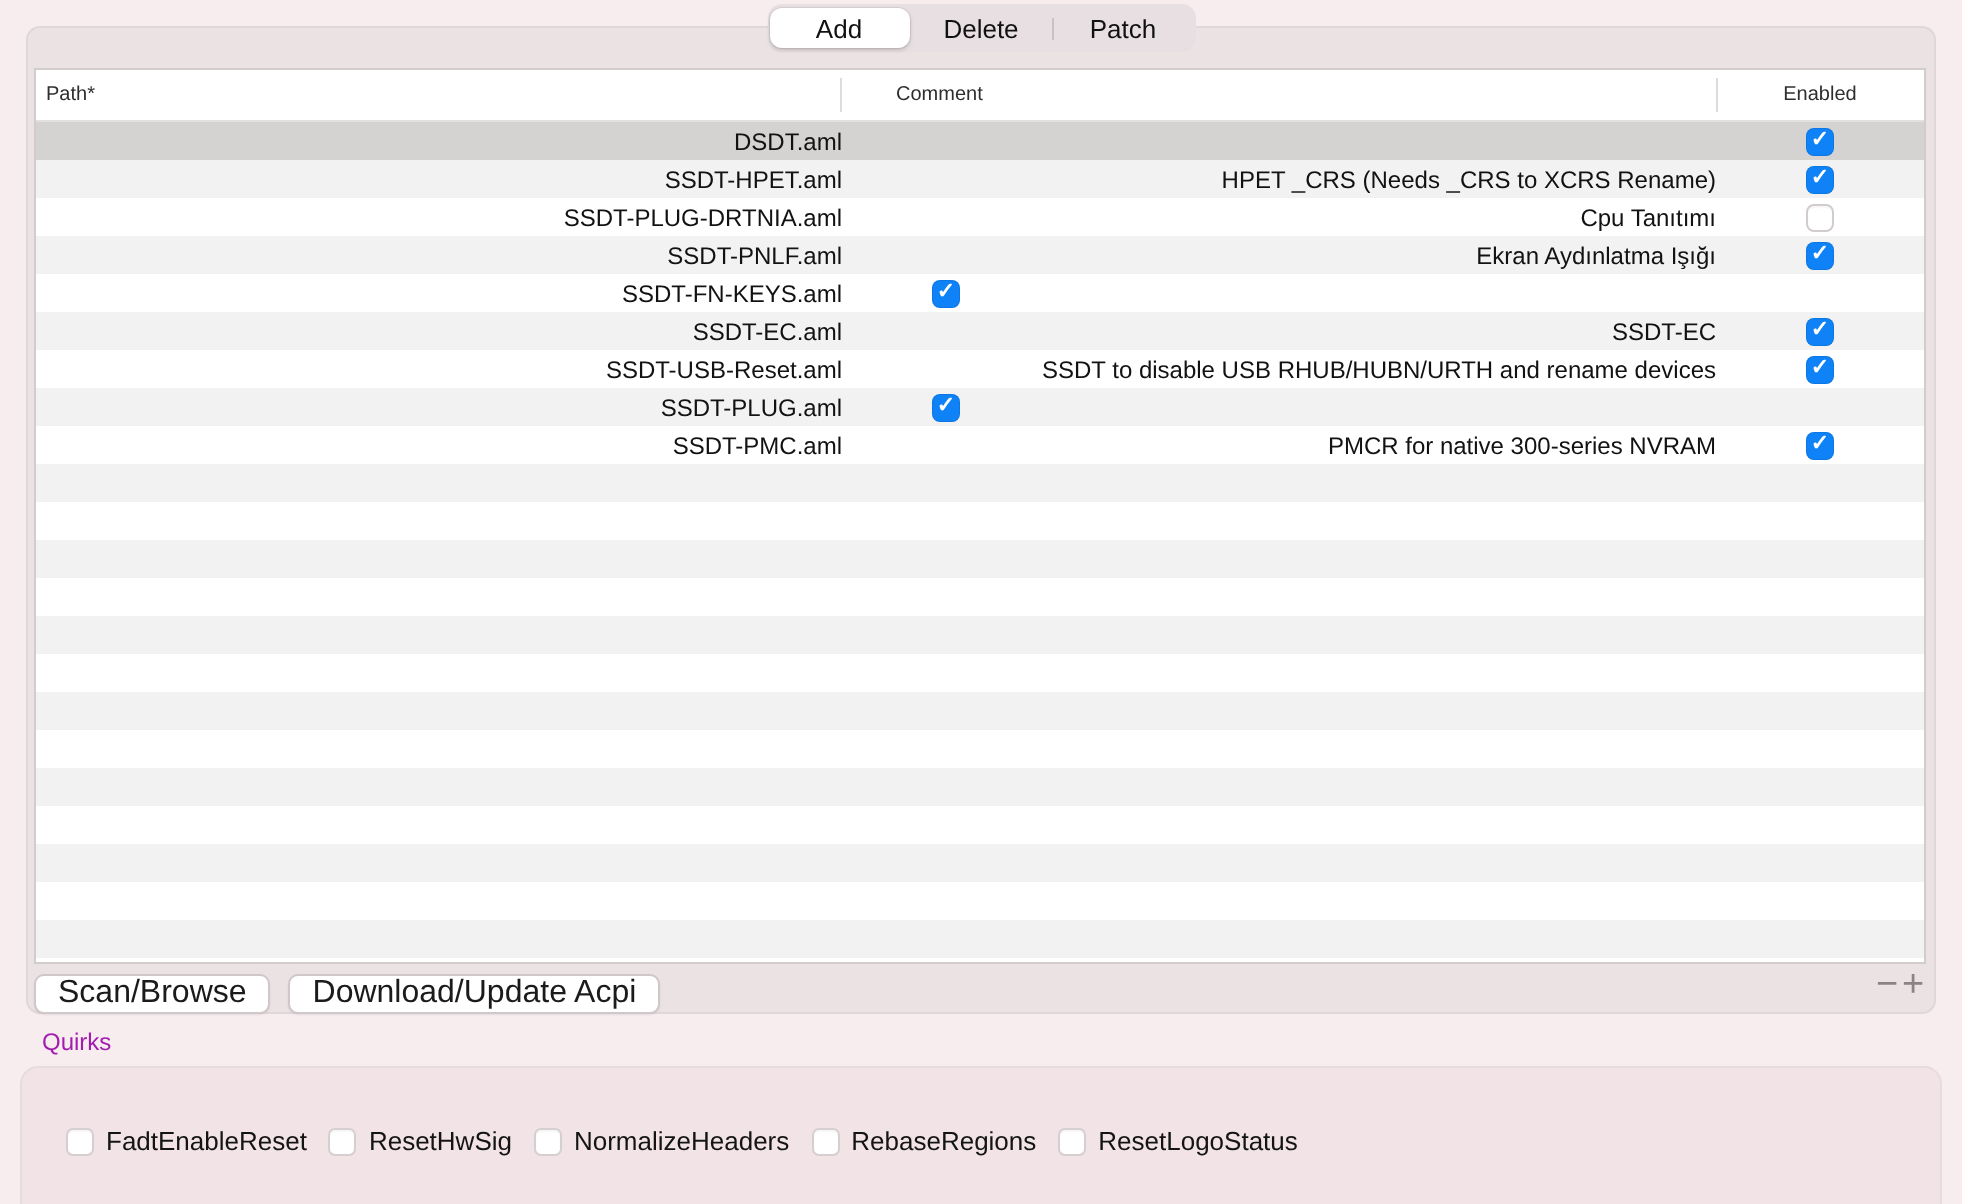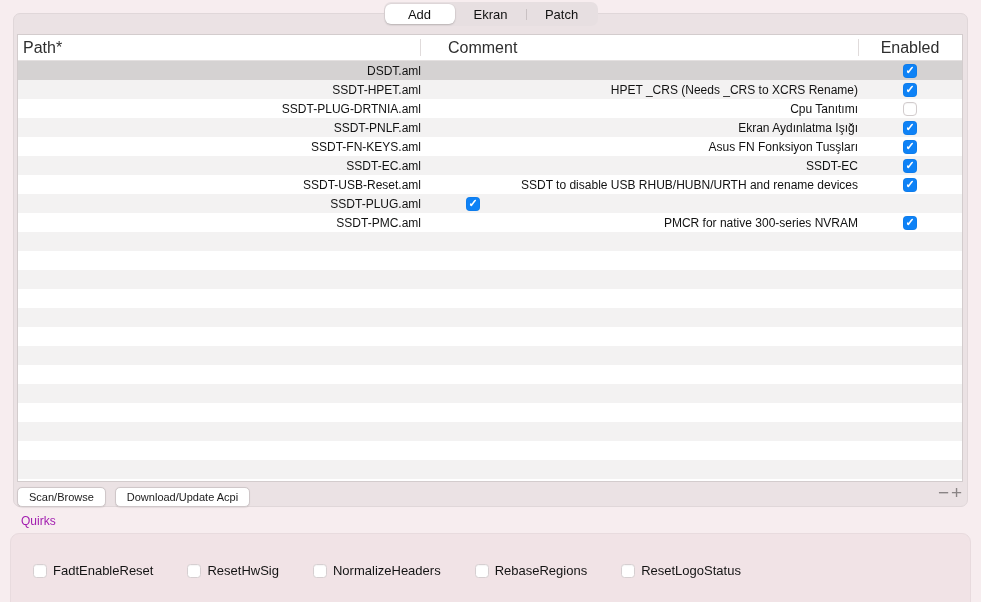--- a/index.html
+++ b/index.html
@@ -32,21 +32,21 @@
   .seg-divider{width:1px;height:11px;background:#c9c1c3;}
   .seg-divider.hidden{visibility:hidden;}
   
   .acpi-table{
     position:absolute;left:17px;top:34px;width:946px;height:448px;
     background:#fff;border:1px solid #d3cccd;box-sizing:border-box;overflow:hidden;
   }
   .thead{
     position:relative;height:25px;border-bottom:1px solid #e4e0e0;
     display:flex;align-items:center;background:#fff;
-    font-size:16px;color:#2e2e2e;
+    font-size:10px;color:#2e2e2e;
   }
   .th-path{width:403px;padding-left:5px;box-sizing:border-box;}
   .th-comment{flex:1;padding-left:3px;margin-left:24px;}
   .th-enabled{width:104px;text-align:center;}
   .col-div{position:absolute;top:4px;width:1px;height:17px;background:#e0dbdb;}
   .col-div.d1{left:402px;}
   .col-div.d2{left:840px;}
   .tbody{position:relative;}
   .trow{
     height:19px;display:flex;align-items:center;
@@ -63,53 +63,53 @@
     display:flex;align-items:center;justify-content:center;
   }
   .cb.on{background:#0e82f6;box-shadow:inset 0 0 0 0.5px rgba(0,0,0,0.08);}
   .cb.on .tick{color:#fff;font-size:11px;font-weight:bold;line-height:1;margin-top:-1px;}
   .cb.off{background:#fff;border:1px solid #d2cccd;box-shadow:inset 0 1px 1px rgba(0,0,0,0.04);}
   
   .footer-btns{position:absolute;left:17px;top:487px;display:flex;gap:9px;z-index:6;}
   .push-btn{
     height:18px;display:flex;align-items:center;justify-content:center;
     background:#fff;border:1px solid #cfc7c9;border-radius:5px;
-    font-size:11px;color:#1b1b1b;padding:0 11px;
+    font-size:16px;color:#1b1b1b;padding:0 11px;
     box-shadow:0 0.5px 1px rgba(0,0,0,0.08);cursor:default;
   }
   .stepper{
     position:absolute;right:18px;top:483px;display:flex;align-items:center;
     color:#8a8485;font-size:19px;z-index:6;
   }
   .stepper span{width:13px;text-align:center;line-height:20px;cursor:default;}
   
   .quirks-label{position:absolute;left:21px;top:514px;font-size:12px;color:#a21caf;}
   .quirks-panel{
     position:absolute;left:10px;top:533px;width:961px;height:90px;
     background:#f1e3e6;border:1px solid #e8dbde;border-radius:9px;box-sizing:border-box;
   }
   .quirks-row{
-    position:absolute;left:22px;top:29px;display:flex;align-items:center;gap:34px;
+    position:absolute;left:22px;top:29px;display:flex;align-items:center;gap:11px;
   }
   .quirk{display:flex;align-items:center;gap:6px;font-size:13px;color:#141414;}
   .qcb{
     width:14px;height:14px;border-radius:3.5px;background:#fff;
     border:1px solid #d6cfd1;box-sizing:border-box;
     box-shadow:inset 0 1px 1px rgba(0,0,0,0.04);
   }
 </style>
 </head>
 <body>
 
 <div class="main-panel"></div>
 
 <div class="segmented" id="segmented">
     <div class="segment sel">Add</div>
     <div class="seg-divider hidden"></div>
-    <div class="segment">Ekran</div>
+    <div class="segment">Delete</div>
     <div class="seg-divider"></div>
     <div class="segment">Patch</div>
   </div>
 
 <div class="acpi-table">
   <div class="thead">
     <div class="th-path">Path*</div>
     <div class="th-comment">Comment</div>
     <div class="th-enabled">Enabled</div>
     <div class="col-div d1"></div>
@@ -145,21 +145,20 @@
         <div class="td-path">SSDT-PNLF.aml</div>
         <div class="td-comment">Ekran Aydınlatma Işığı</div>
         <div class="td-enabled">
           <div class="cb on">
             <span class="tick">✓</span>
           </div>
         </div>
       </div>
       <div class="trow">
         <div class="td-path">SSDT-FN-KEYS.aml</div>
-        <div class="td-comment">Asus FN Fonksiyon Tusşları</div>
         <div class="td-enabled">
           <div class="cb on">
             <span class="tick">✓</span>
           </div>
         </div>
       </div>
       <div class="trow stripe">
         <div class="td-path">SSDT-EC.aml</div>
         <div class="td-comment">SSDT-EC</div>
         <div class="td-enabled">

